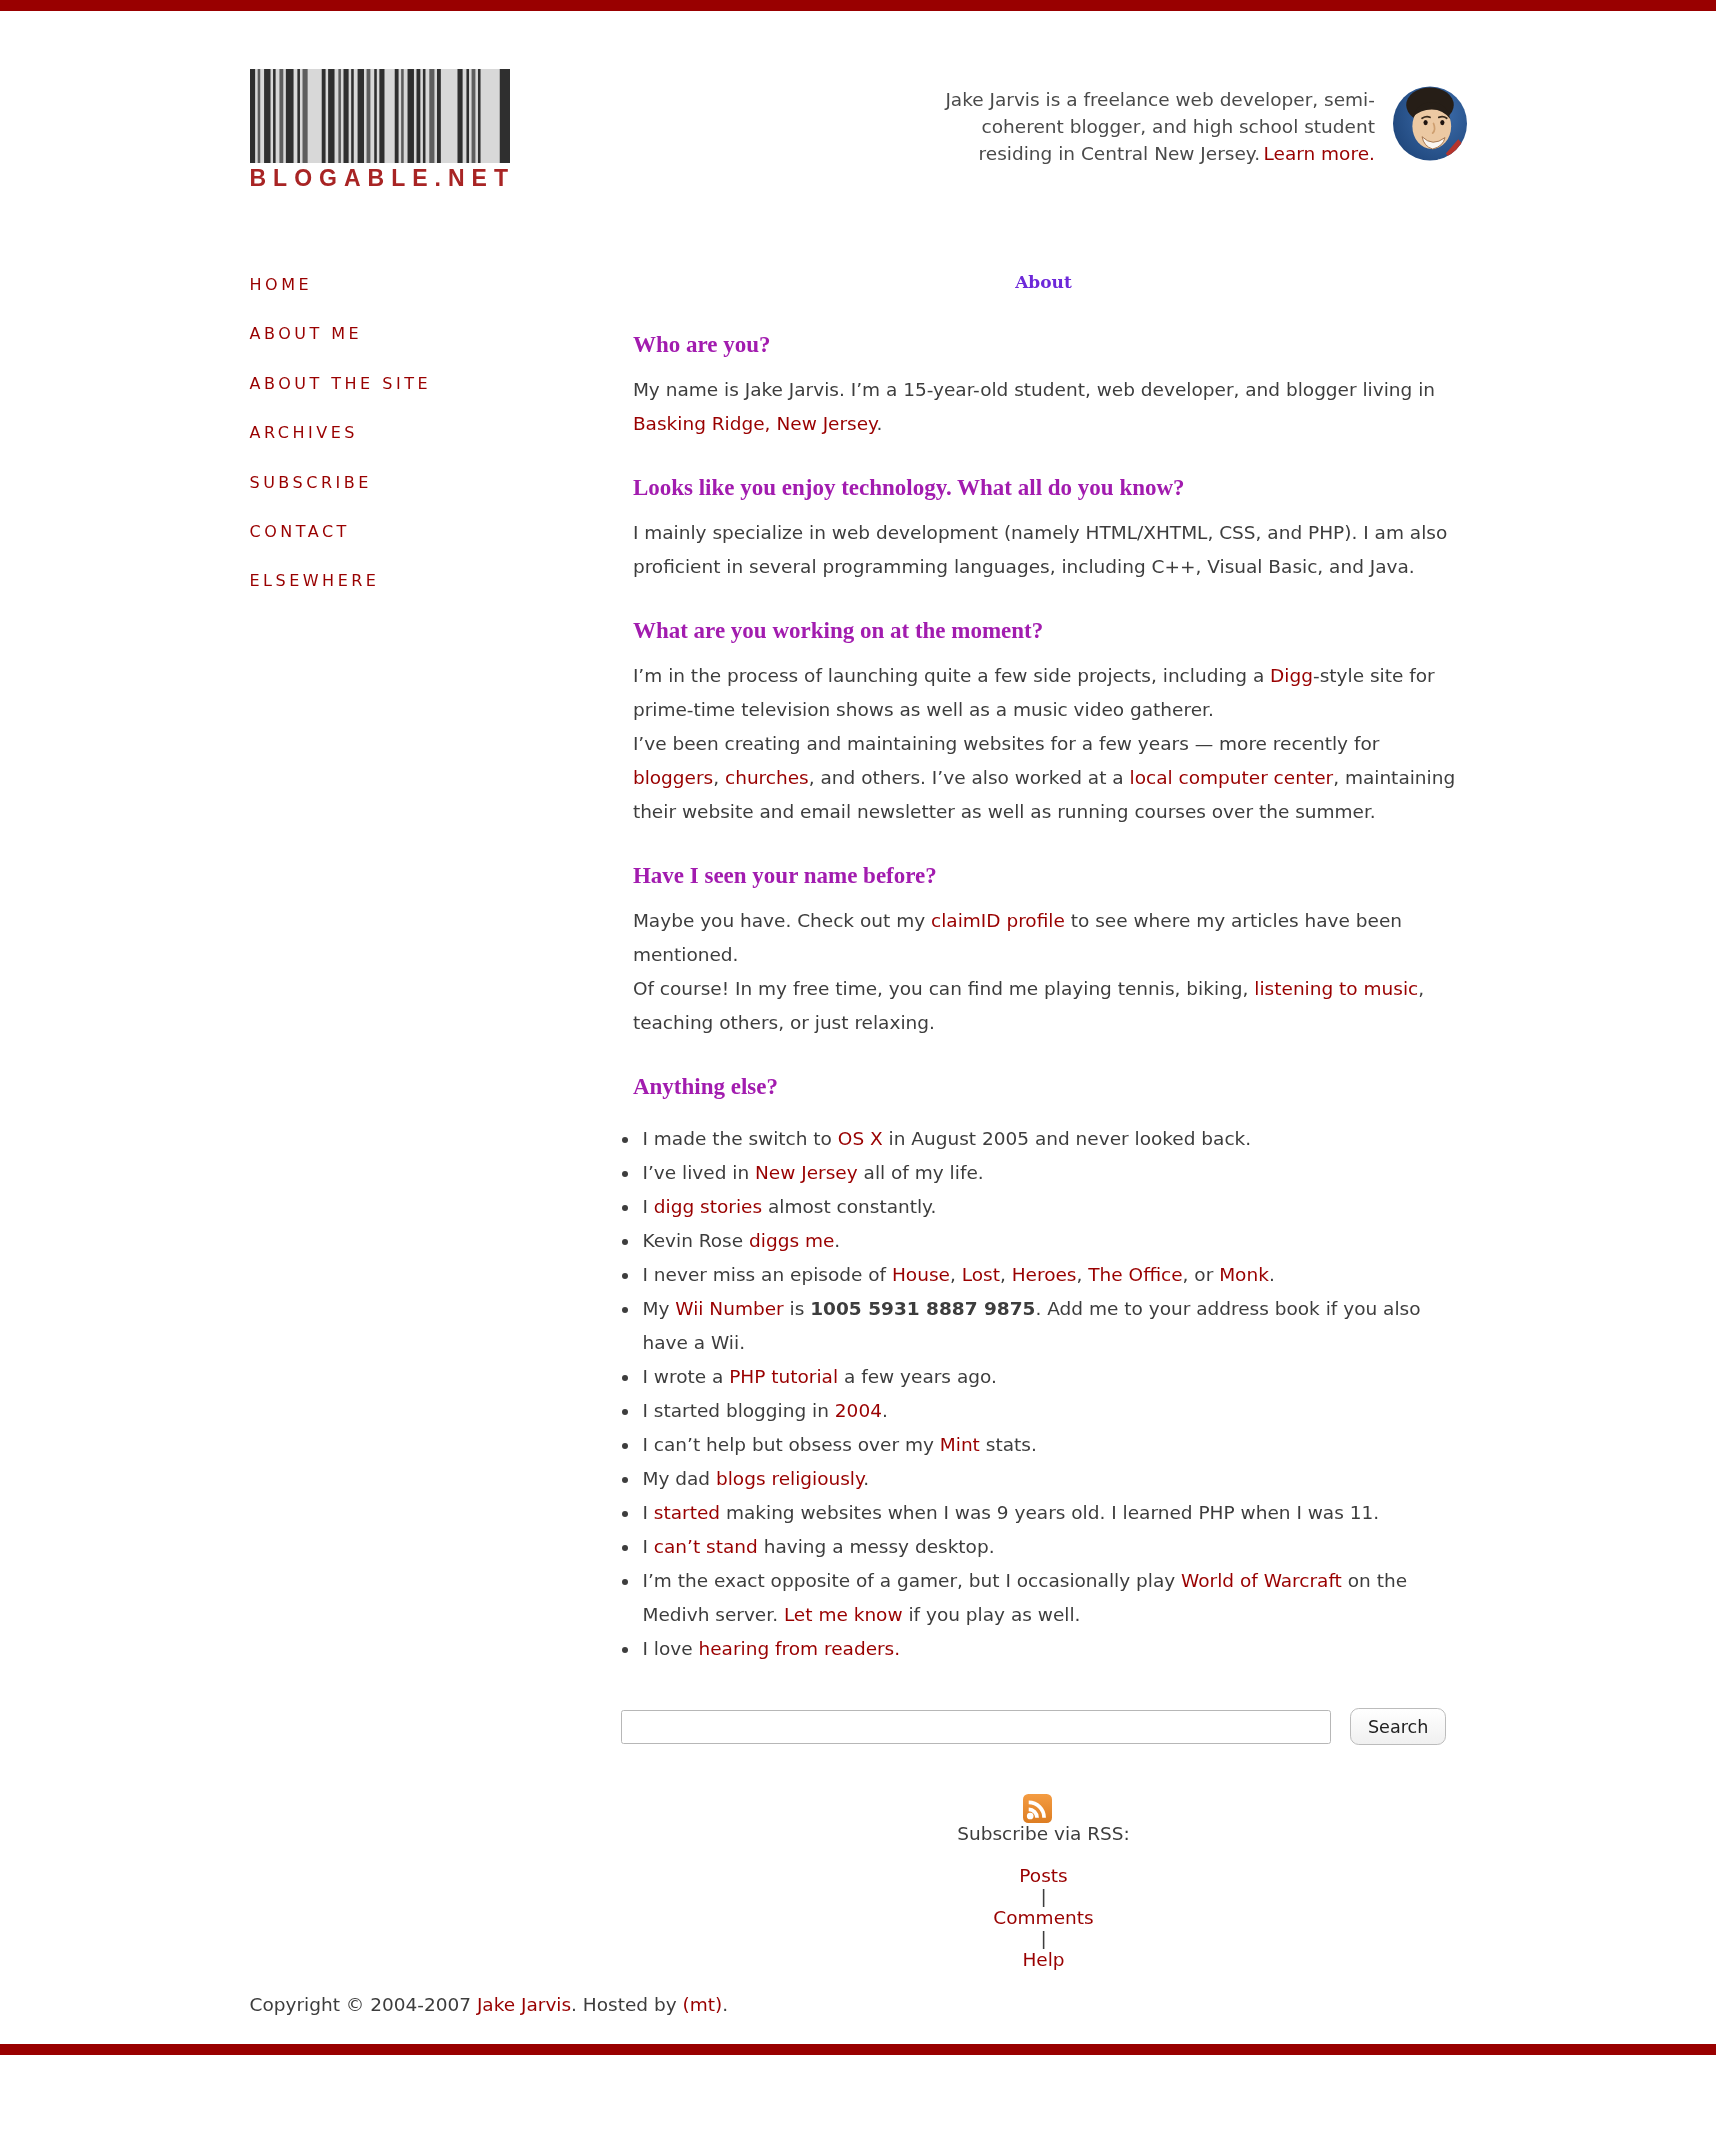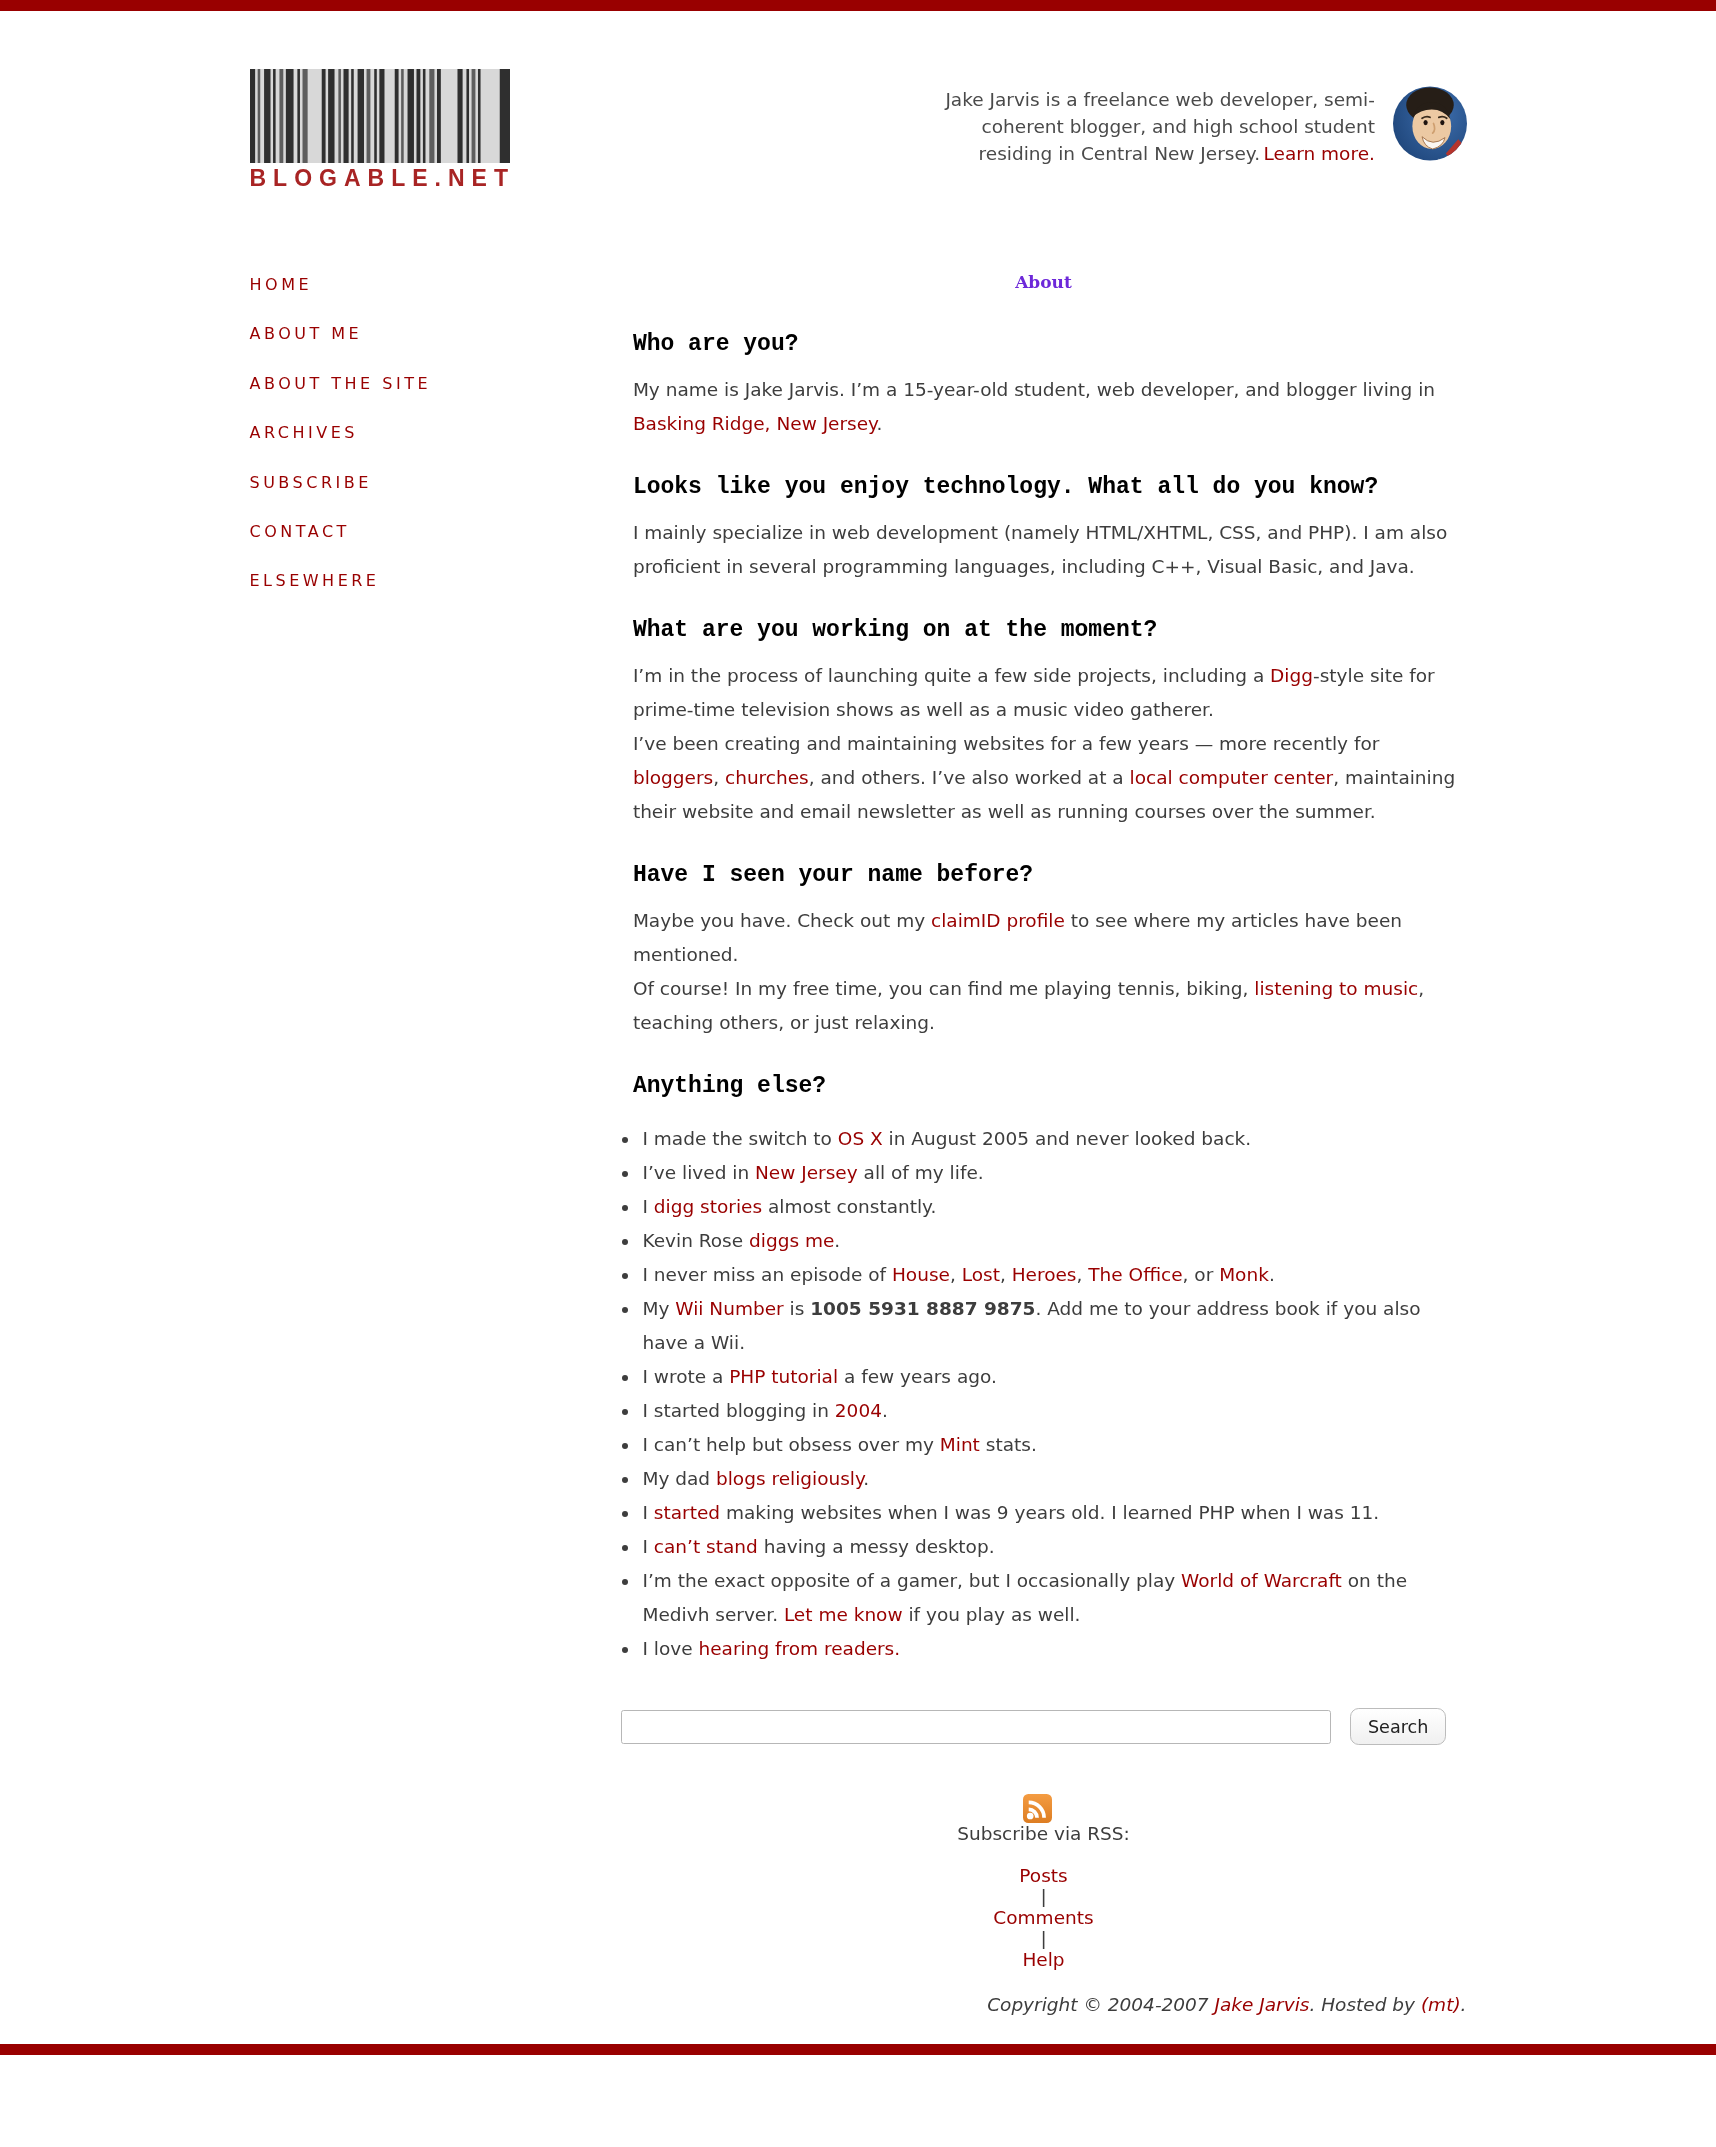--- a/index.html
+++ b/index.html
@@ -36,22 +36,22 @@
     color: #990000; text-decoration: none; margin-bottom: 30px;
   }
   .content { width: 847px; }
   .page-title {
     font-family: "DejaVu Serif", "Liberation Serif", serif;
     font-size: 17px; line-height: 32px; color: #6d28d9; text-align: center;
     margin: 0; font-weight: bold;
   }
   .article { padding-left: 12.4px; font-size: 18.5px; line-height: 34px; }
   .article h2 {
-    font-family: Liberation Mono, monospace;
-    font-size: 23px; line-height: 27px; color: #000000;
+    font-family: Liberation Serif, serif;
+    font-size: 23px; line-height: 27px; color: #a21caf;
     margin: 33px 0 15px; font-weight: bold;
   }
   .article p { margin: 0; }
   .article ul { margin: 22px 0 0; padding-left: 7px; list-style: disc outside; }
   .article li { margin: 0; padding-left: 2.6px; }
   .rich strong { font-weight: bold; color: #3d3d3d; }
 
   
   .searchform { display: flex; align-items: center; margin: 42px 0 0; }
   .search-input {
@@ -60,21 +60,21 @@
     font-family: inherit;
   }
   .search-btn {
     margin-left: 19.4px; height: 37px; padding: 0 17px; font-size: 17.6px; color: #222;
     background: linear-gradient(#ffffff, #f0f0f0); border: 0.9px solid #bcbcbc;
     border-radius: 8.8px; font-family: inherit; cursor: pointer;
   }
   .rssline { margin-top: 49px; display: flex; align-items: center; font-size: 18.5px; color: #3d3d3d; flex-direction: column; }
   .rssline .rss-icon { margin-right: 11.5px; flex: 0 0 auto; cursor: pointer; }
   .rssline .sep { margin: 0 8.8px; color: #3d3d3d; }
-  .copyright { text-align: right; font-size: 18.5px; line-height: 26.5px; margin-top: 22px; color: #3d3d3d; font-style: italic; }
+  .copyright { text-align: left; font-size: 18.5px; line-height: 26.5px; margin-top: 22px; color: #3d3d3d; }
 </style>
 </head>
 <body>
 
 <div class="topbar"></div>
 
 <div class="container">
   <header>
     <a class="logo" href="#">
       <svg id="barcode" class="barcode" width="260" height="94" preserveAspectRatio="none" viewBox="0 0 203 107">

